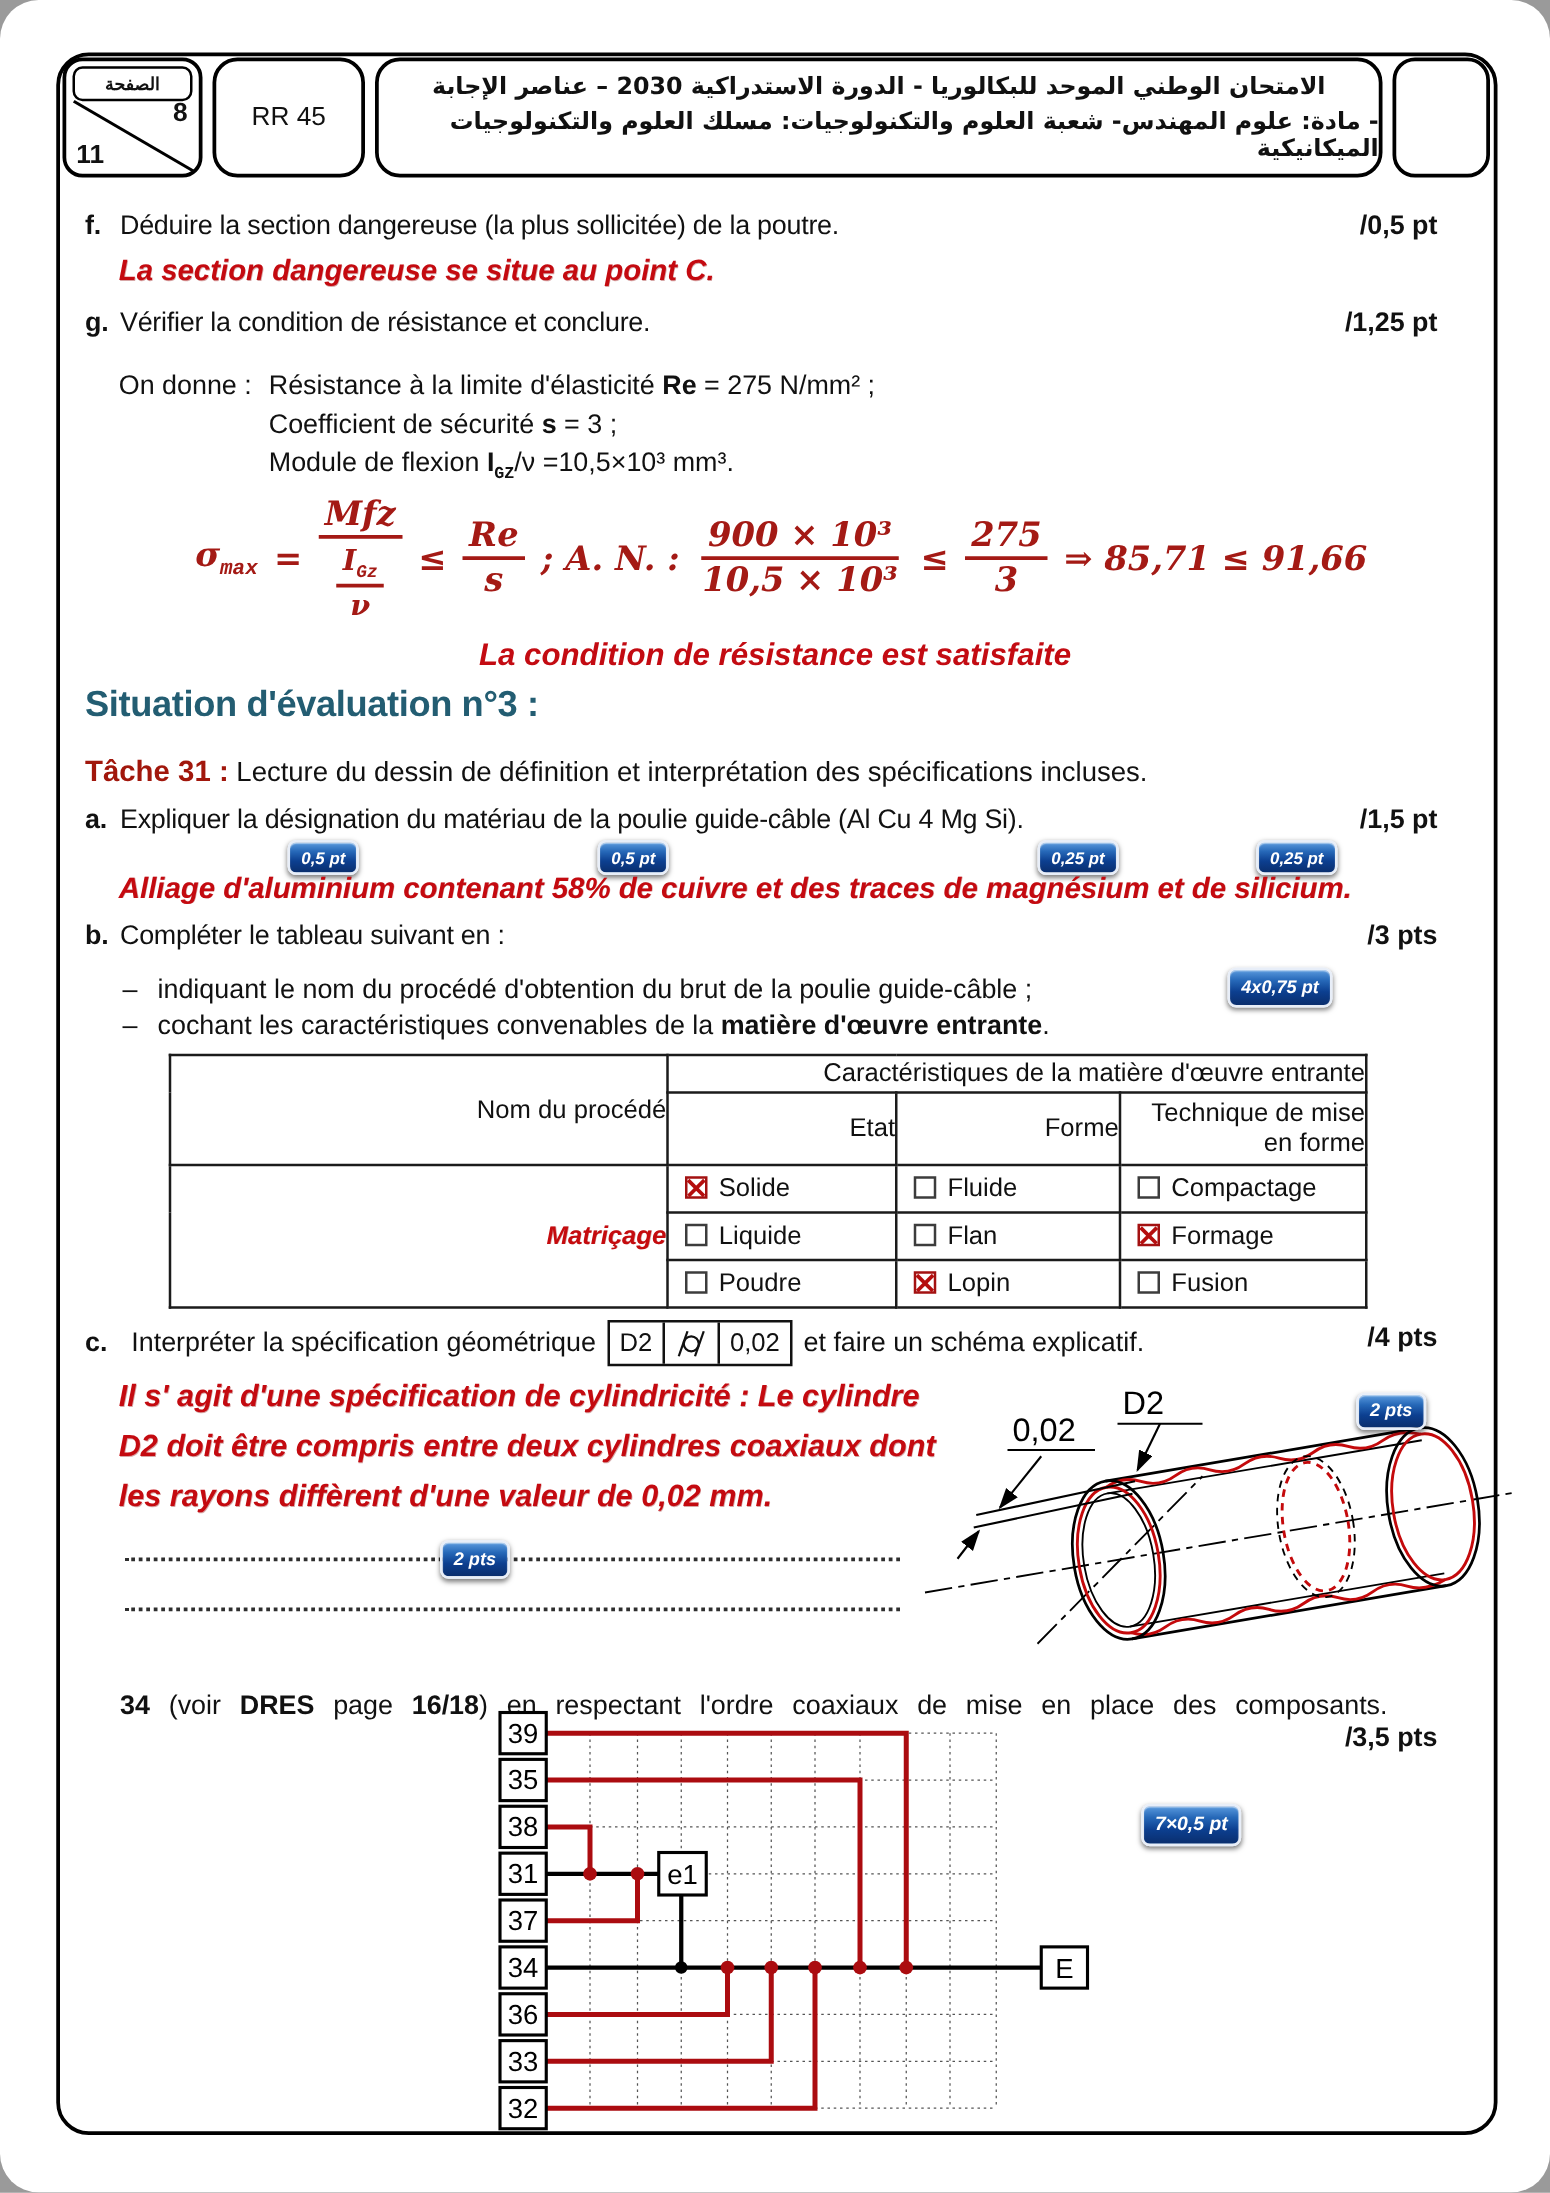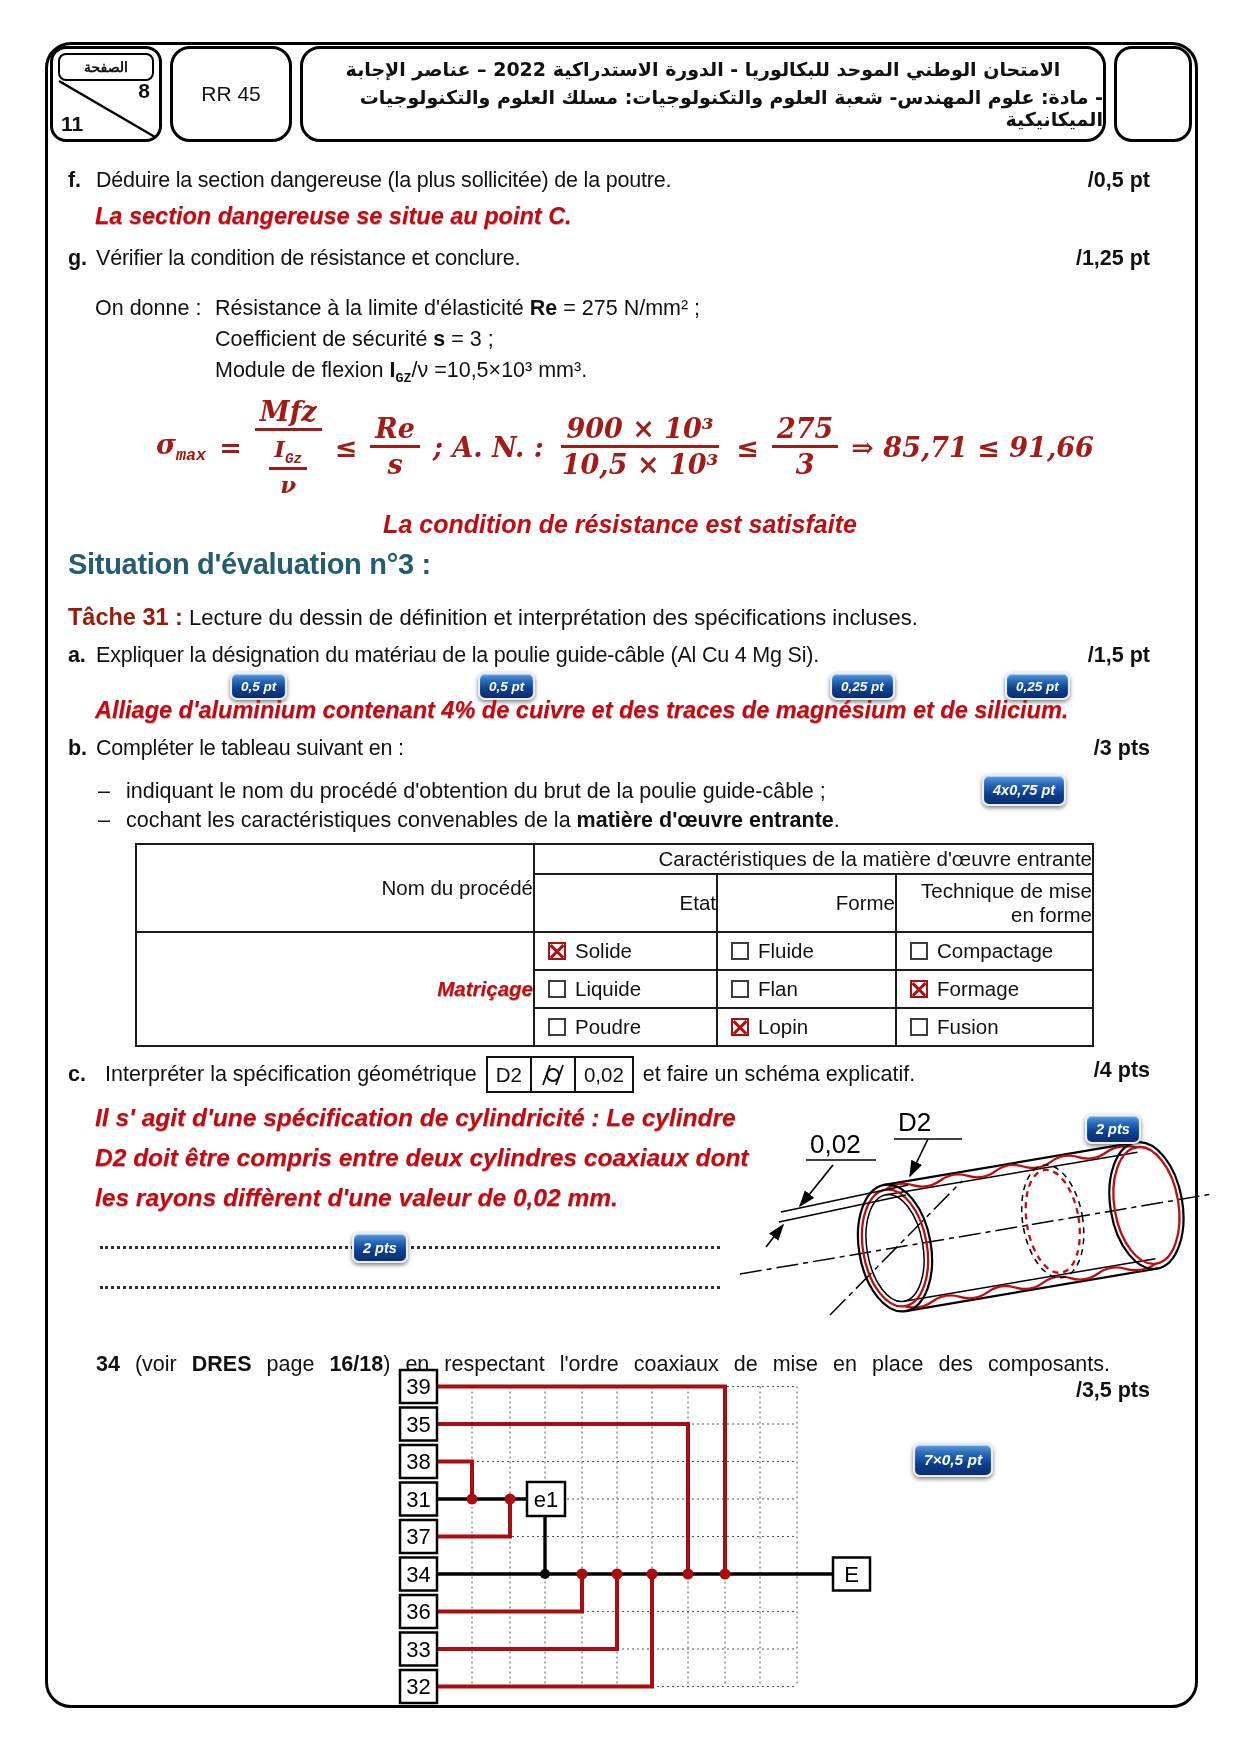--- a/index.html
+++ b/index.html
@@ -1,17 +1,17 @@
 <!DOCTYPE html>
 <html><head>
 <meta charset="utf-8">
 <style>
   html,body{margin:0;padding:0;background:#9a9a9a;}
   .page{position:relative;width:1240px;height:1754px;margin:0 auto;background:#ffffff;
-        font-family:"Liberation Sans",sans-serif;color:#111;overflow:hidden;}
+        font-family:"Liberation Sans",sans-serif;color:#111;overflow:hidden;border-radius:31px;}
   .frame{position:absolute;left:45px;top:42px;width:1147px;height:1660px;
          border:3px solid #000;border-radius:26px;}
   
   .hbox{position:absolute;border:3px solid #000;border-radius:16px;background:#fff;box-sizing:border-box;}
   .pagebox{left:50px;top:46px;width:112px;height:96px;}
   .pagebox .plabel{position:absolute;left:5px;right:5px;top:4px;height:24px;border:2px solid #000;
         border-radius:8px;font-size:14px;font-weight:bold;display:flex;align-items:center;justify-content:center;direction:rtl;}
   .pagebox svg{position:absolute;left:0;top:30px;}
   .pagebox .num8{position:absolute;right:9px;top:30px;font-size:21px;font-weight:bold;}
   .pagebox .num11{position:absolute;left:8px;bottom:3px;font-size:21px;font-weight:bold;}
@@ -102,21 +102,21 @@
   <div class="hbox pagebox">
     <div class="plabel">الصفحة</div>
     <svg width="106" height="60">
       <line x1="6" y1="2" x2="102" y2="58" stroke="#000" stroke-width="2.5"></line>
     </svg>
     <div class="num8">8</div>
     <div class="num11">11</div>
   </div>
   <div class="hbox rrbox">RR 45</div>
   <div class="hbox titlebox">
-    <div>الامتحان الوطني الموحد للبكالوريا - الدورة الاستدراكية 2022 – عناصر الإجابة</div>
+    <div>الامتحان الوطني الموحد للبكالوريا - الدورة الاستدراكية 2030 – عناصر الإجابة</div>
     <div>- مادة: علوم المهندس- شعبة العلوم والتكنولوجيات: مسلك العلوم والتكنولوجيات الميكانيكية</div>
   </div>
   <div class="hbox rightbox"></div>
 
   <div class="q" style="top:168px">
     <span class="qL">f.</span><span>Déduire la section dangereuse (la plus sollicitée) de la poutre.</span>
   </div>
   <div class="pts" style="top:168px">/0,5 pt</div>
   <div class="ans" style="top:203px">La section dangereuse se situe au point C.</div>
   <div class="q" style="top:246px">
@@ -170,21 +170,21 @@
   </div>
 
   <div class="q" style="top:643px">
     <span class="qL">a.</span><span>Expliquer la désignation du matériau de la poulie guide-câble (Al Cu 4 Mg Si).</span>
   </div>
   <div class="pts" style="top:643px">/1,5 pt</div>
   <div class="badge" style="left:230px;top:672px">0,5 pt</div>
   <div class="badge" style="left:478px;top:672px">0,5 pt</div>
   <div class="badge" style="left:830px;top:672px">0,25 pt</div>
   <div class="badge" style="left:1005px;top:672px">0,25 pt</div>
-  <div class="ans" style="top:697px">Alliage d'aluminium contenant 4% de cuivre et des traces de magnésium et de silicium.</div>
+  <div class="ans" style="top:697px">Alliage d'aluminium contenant 58% de cuivre et des traces de magnésium et de silicium.</div>
 
   <div class="q" style="top:736px">
     <span class="qL">b.</span><span>Compléter le tableau suivant en :</span>
   </div>
   <div class="pts" style="top:736px">/3 pts</div>
   <div class="bullet" style="top:779px">
     <span class="dash">–</span><span>indiquant le nom du procédé d'obtention du brut de la poulie guide-câble ;</span>
   </div>
   <div class="badge" style="left:982px;top:774px;height:28px;font-size:14.5px">4x0,75 pt</div>
   <div class="bullet" style="top:808px">

